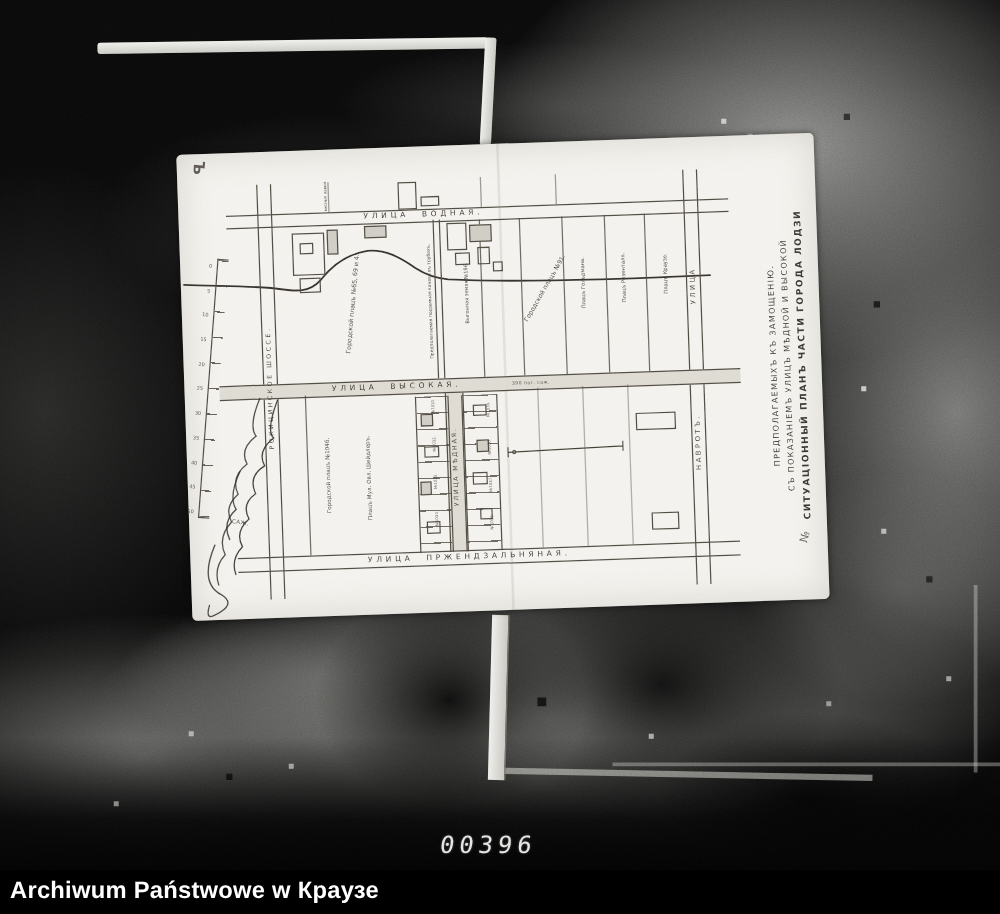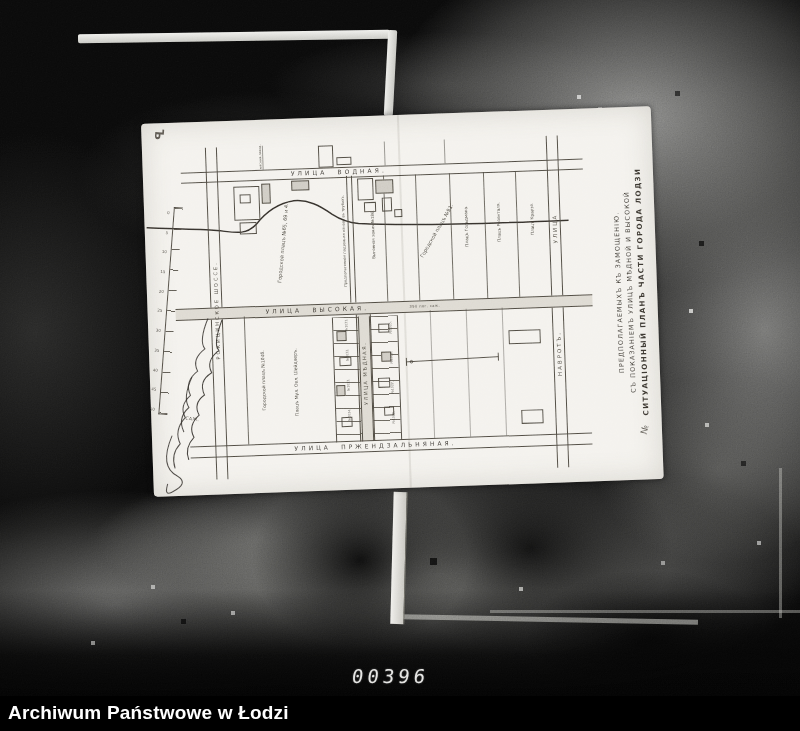--- a/index.html
+++ b/index.html
@@ -230,16 +230,16 @@
       </filter>
     <rect width="800" height="731" filter="url(#grain)"></rect>
   </svg>
   <svg class="noise2" width="800" height="731">
     <rect width="800" height="731" filter="url(#grain)"></rect>
   </svg>
 
   <div class="counter">00396</div>
 
   <div class="caption-bar">
-    <div class="caption-text">Archiwum Państwowe w Łodzi</div>
+    <div class="caption-text">Archiwum Państwowe w Краузе</div>
   </div>
 
 </div>
 
 </body></html>

